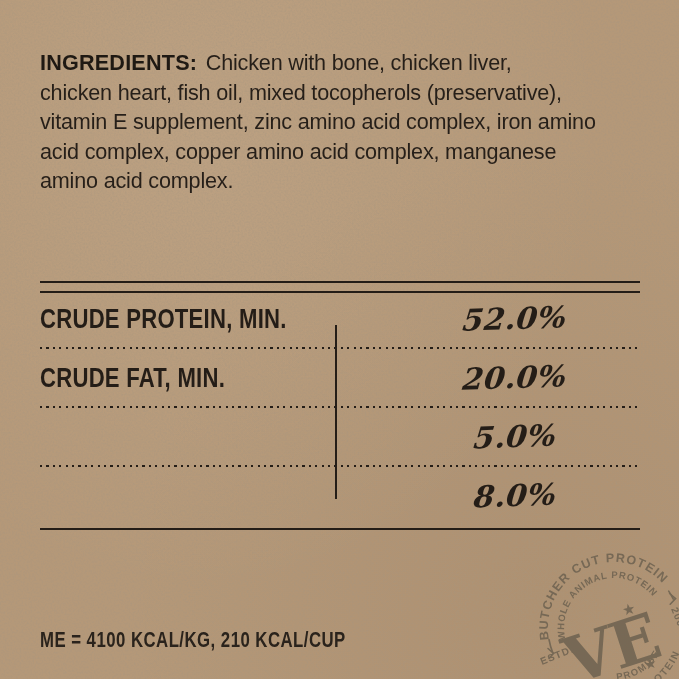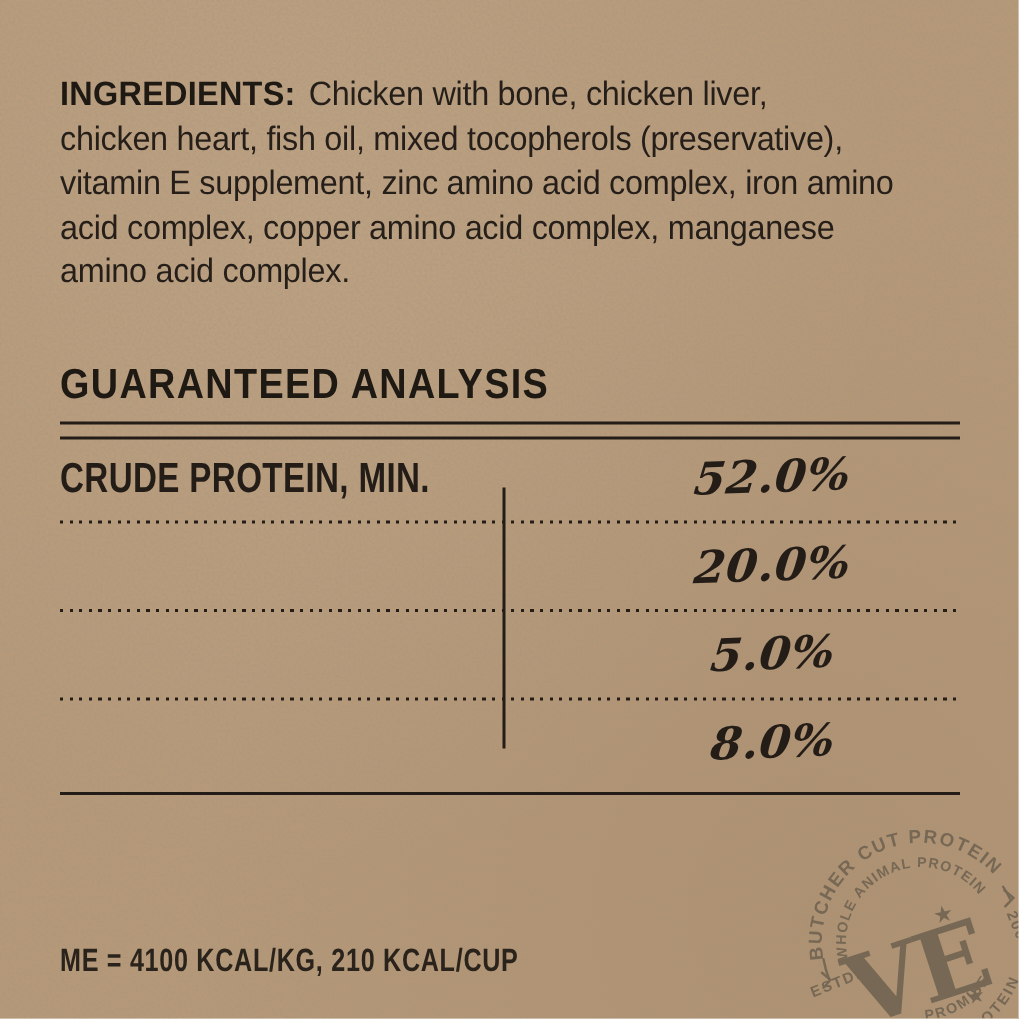--- a/index.html
+++ b/index.html
@@ -66,33 +66,31 @@
   </svg>
 
   <div class="abs ingredients">
     <span class="ing-line"><span class="ing-label">INGREDIENTS:</span><span>Chicken with bone, chicken liver,</span></span>
     <span class="ing-line">chicken heart, fish oil, mixed tocopherols (preservative),</span>
     <span class="ing-line">vitamin E supplement, zinc amino acid complex, iron amino</span>
     <span class="ing-line">acid complex, copper amino acid complex, manganese</span>
     <span class="ing-line">amino acid complex.</span>
   </div>
 
-  <div class="abs ga-title">
-    <span class="cond">GUARANTEED ANALYSIS</span>
-  </div>
   <div class="abs double-rule"></div>
 
   <div class="abs ga-table">
     <div class="ga-row">
       <div class="row-label"><span class="cond">CRUDE PROTEIN, MIN.</span></div>
       <div class="row-value">
           <span>52.0%</span>
         </div>
     </div>
     <div class="ga-row">
+      <div class="row-label"><span class="cond">CRUDE FAT, MIN.</span></div>
       <div class="row-value">
           <span>20.0%</span>
         </div>
     </div>
     <div class="ga-row">
       <div class="row-value">
           <span>5.0%</span>
         </div>
     </div>
     <div class="ga-row">

